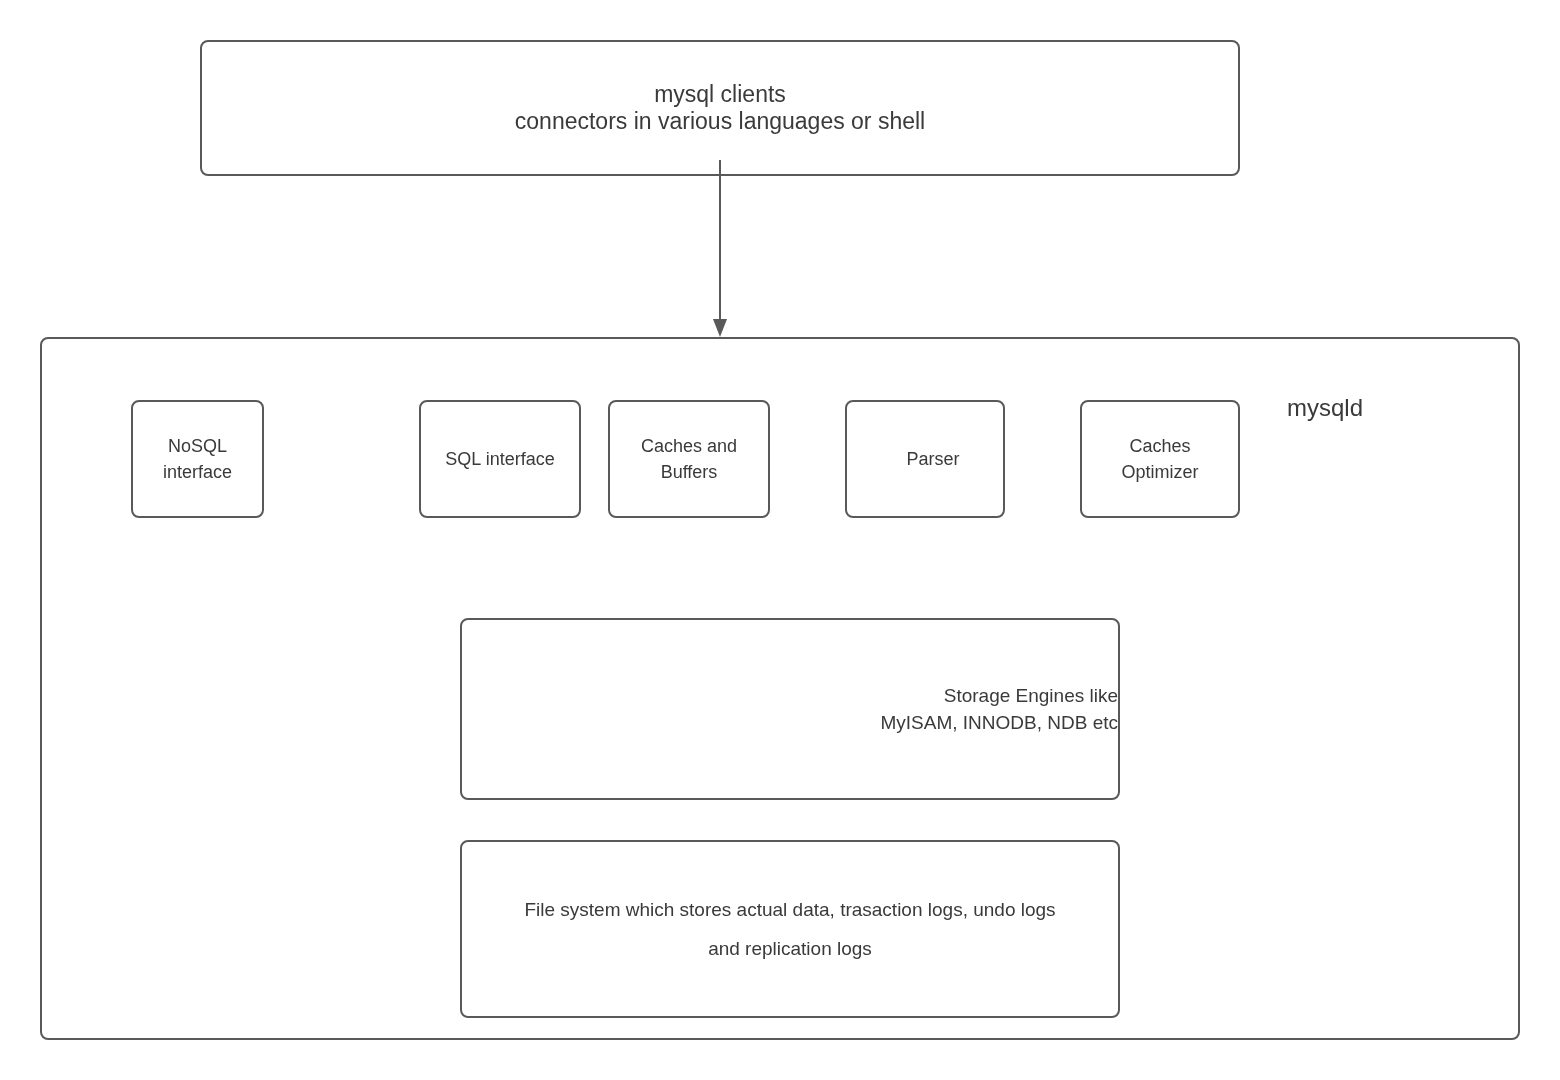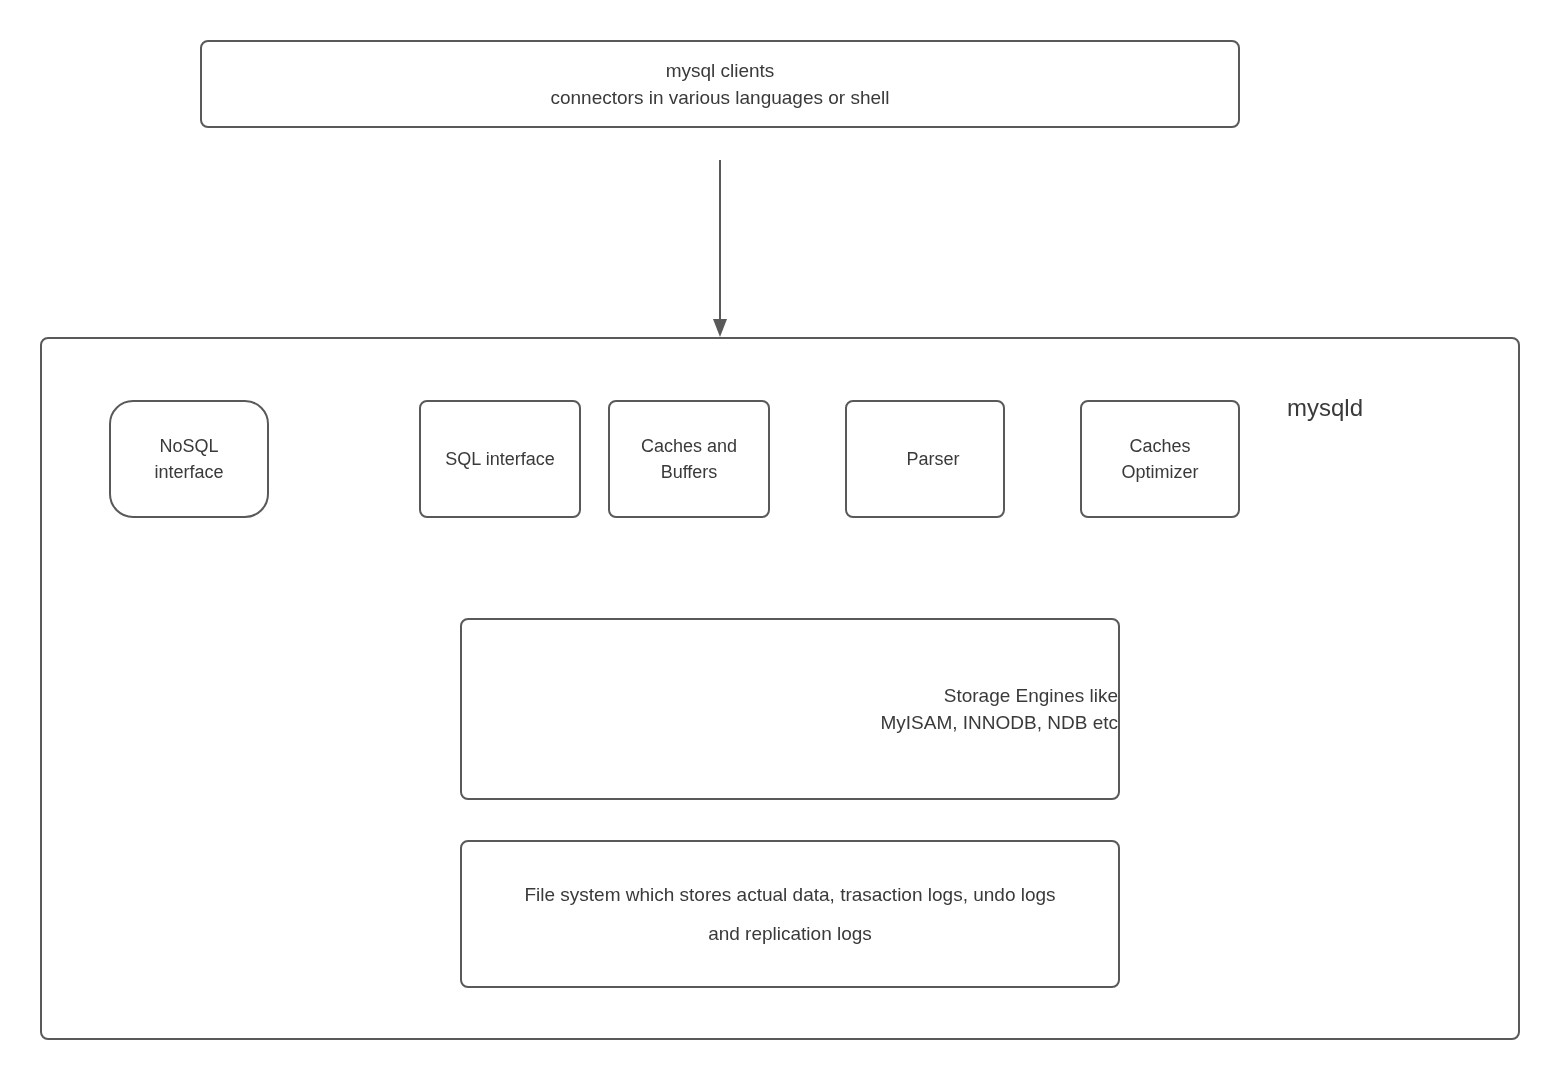--- a/index.html
+++ b/index.html
@@ -26,55 +26,55 @@
     flex-direction: column;
     align-items: center;
     justify-content: center;
     text-align: center;
   }
   .node .line {
     line-height: 27px;
   }
   .client-box {
     left: 200px; top: 40px;
-    width: 1040px; height: 88px;
-    font-size: 19px;
+    width: 1040px; height: 136px;
+    font-size: 23px;
   }
   .outer-box {
     left: 40px; top: 337px;
     width: 1480px; height: 703px;
     background: transparent;
   }
   .outer-label {
     position: absolute;
     left: 1287px; top: 397px;
     font-size: 24px;
     line-height: 22px;
   }
   .component {
     top: 400px;
     height: 118px;
     font-size: 18px;
     padding: 0 14px;
   }
   .component .line { line-height: 26px; }
-  .comp-0 { left: 109px;  width: 160px; border-radius: 24px; }
+  .comp-0 { left: 131px;  width: 133px; }
   .comp-1 { left: 378px;  width: 162px; margin-left: 41px; }
   .comp-2 { left: 608px;  width: 162px; }
   .comp-3 { left: 845px;  width: 160px; padding-left: 30px; }
   .comp-4 { left: 1080px; width: 160px; }
   .storage-box {
     left: 460px; top: 618px;
     width: 660px; height: 182px;
     font-size: 19px;
     align-items: flex-end;
   }
   .filesystem-box {
     left: 460px; top: 840px;
-    width: 660px; height: 148px;
+    width: 660px; height: 178px;
     font-size: 19px;
     gap: 12px;
   }
   .arrow-svg {
     position: absolute;
     left: 700px; top: 160px;
     width: 40px; height: 178px;
   }
 </style>
 </head>

